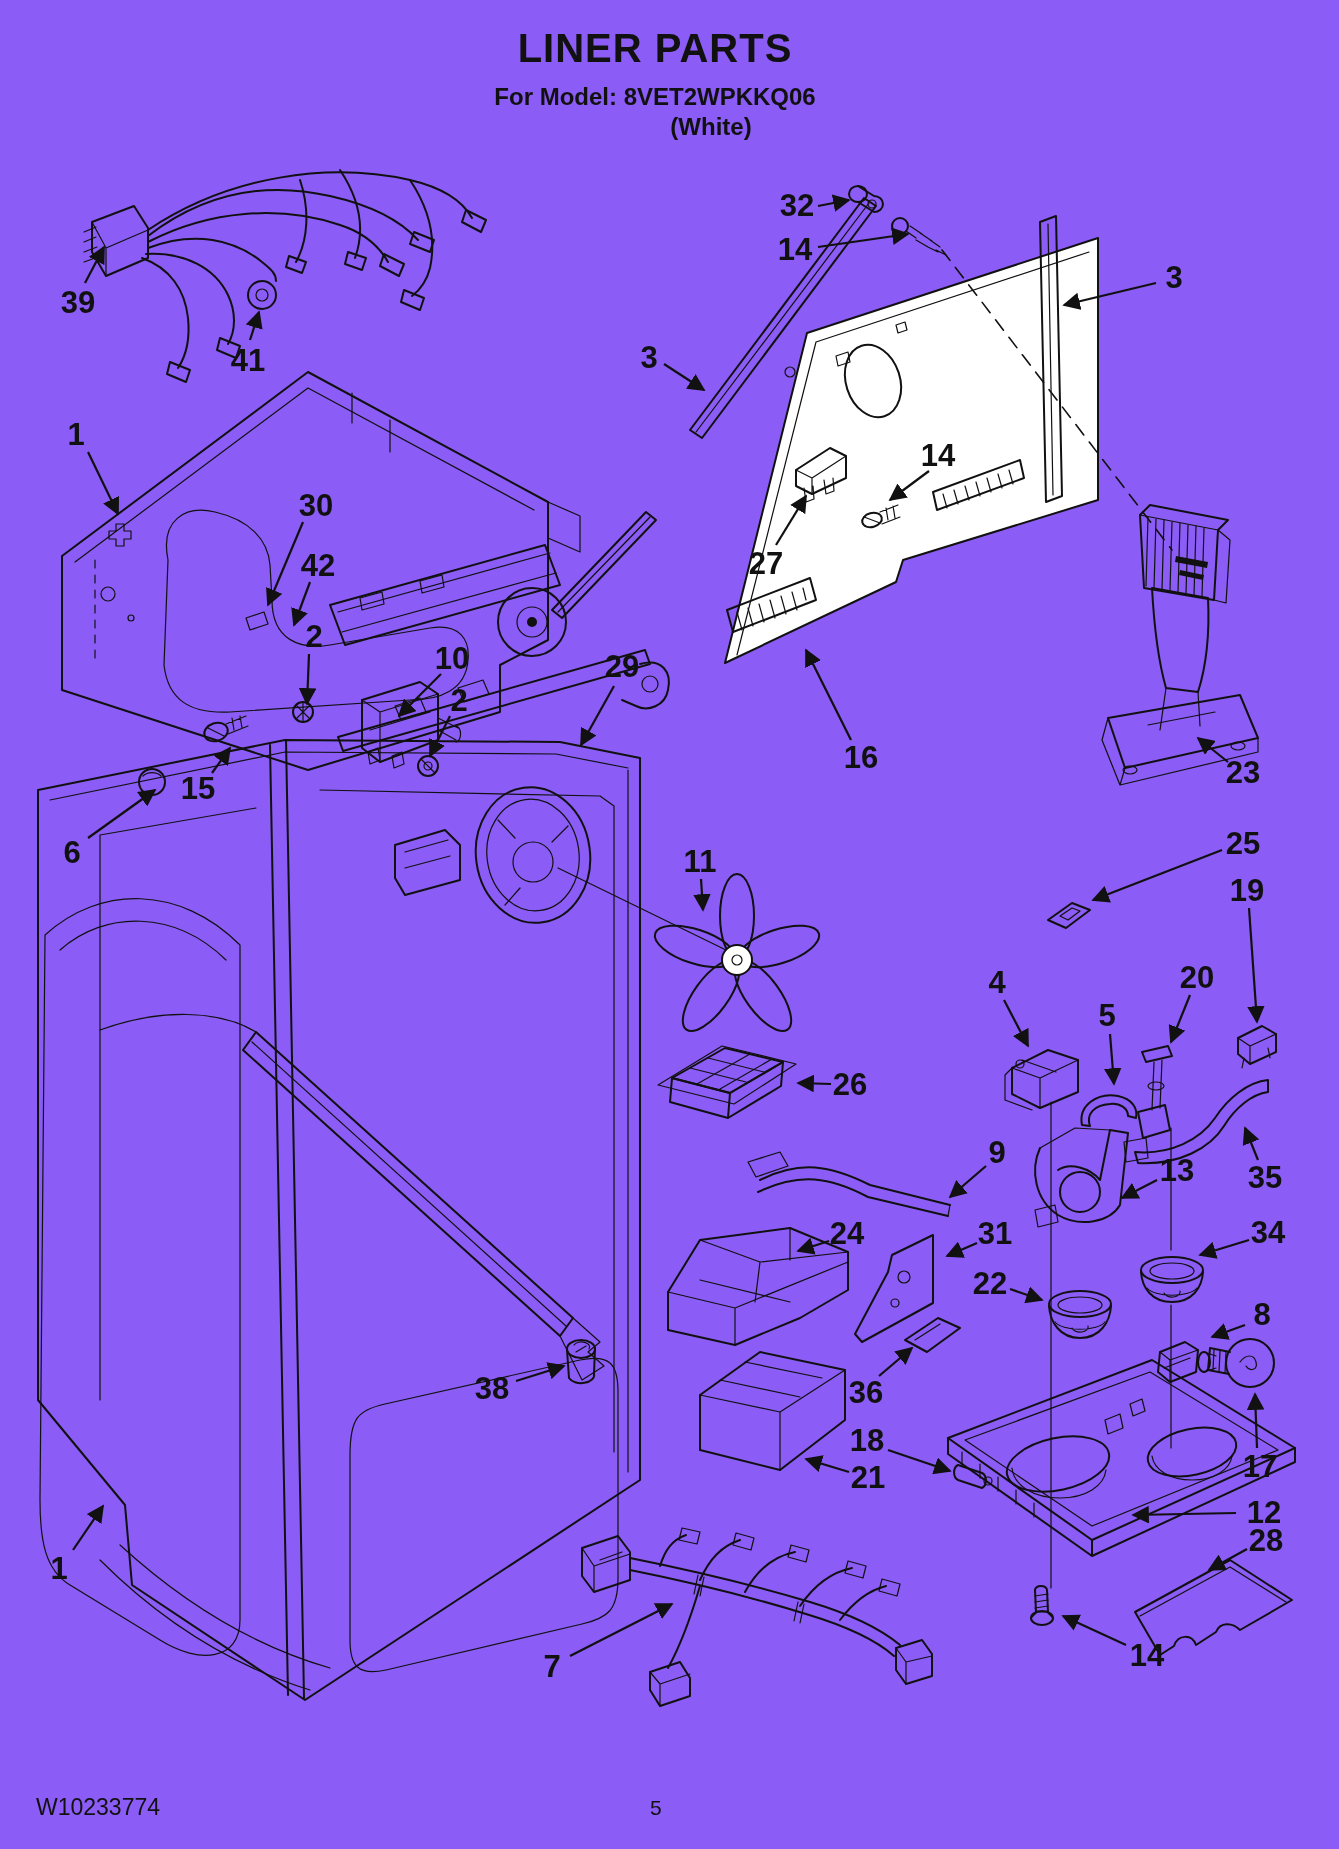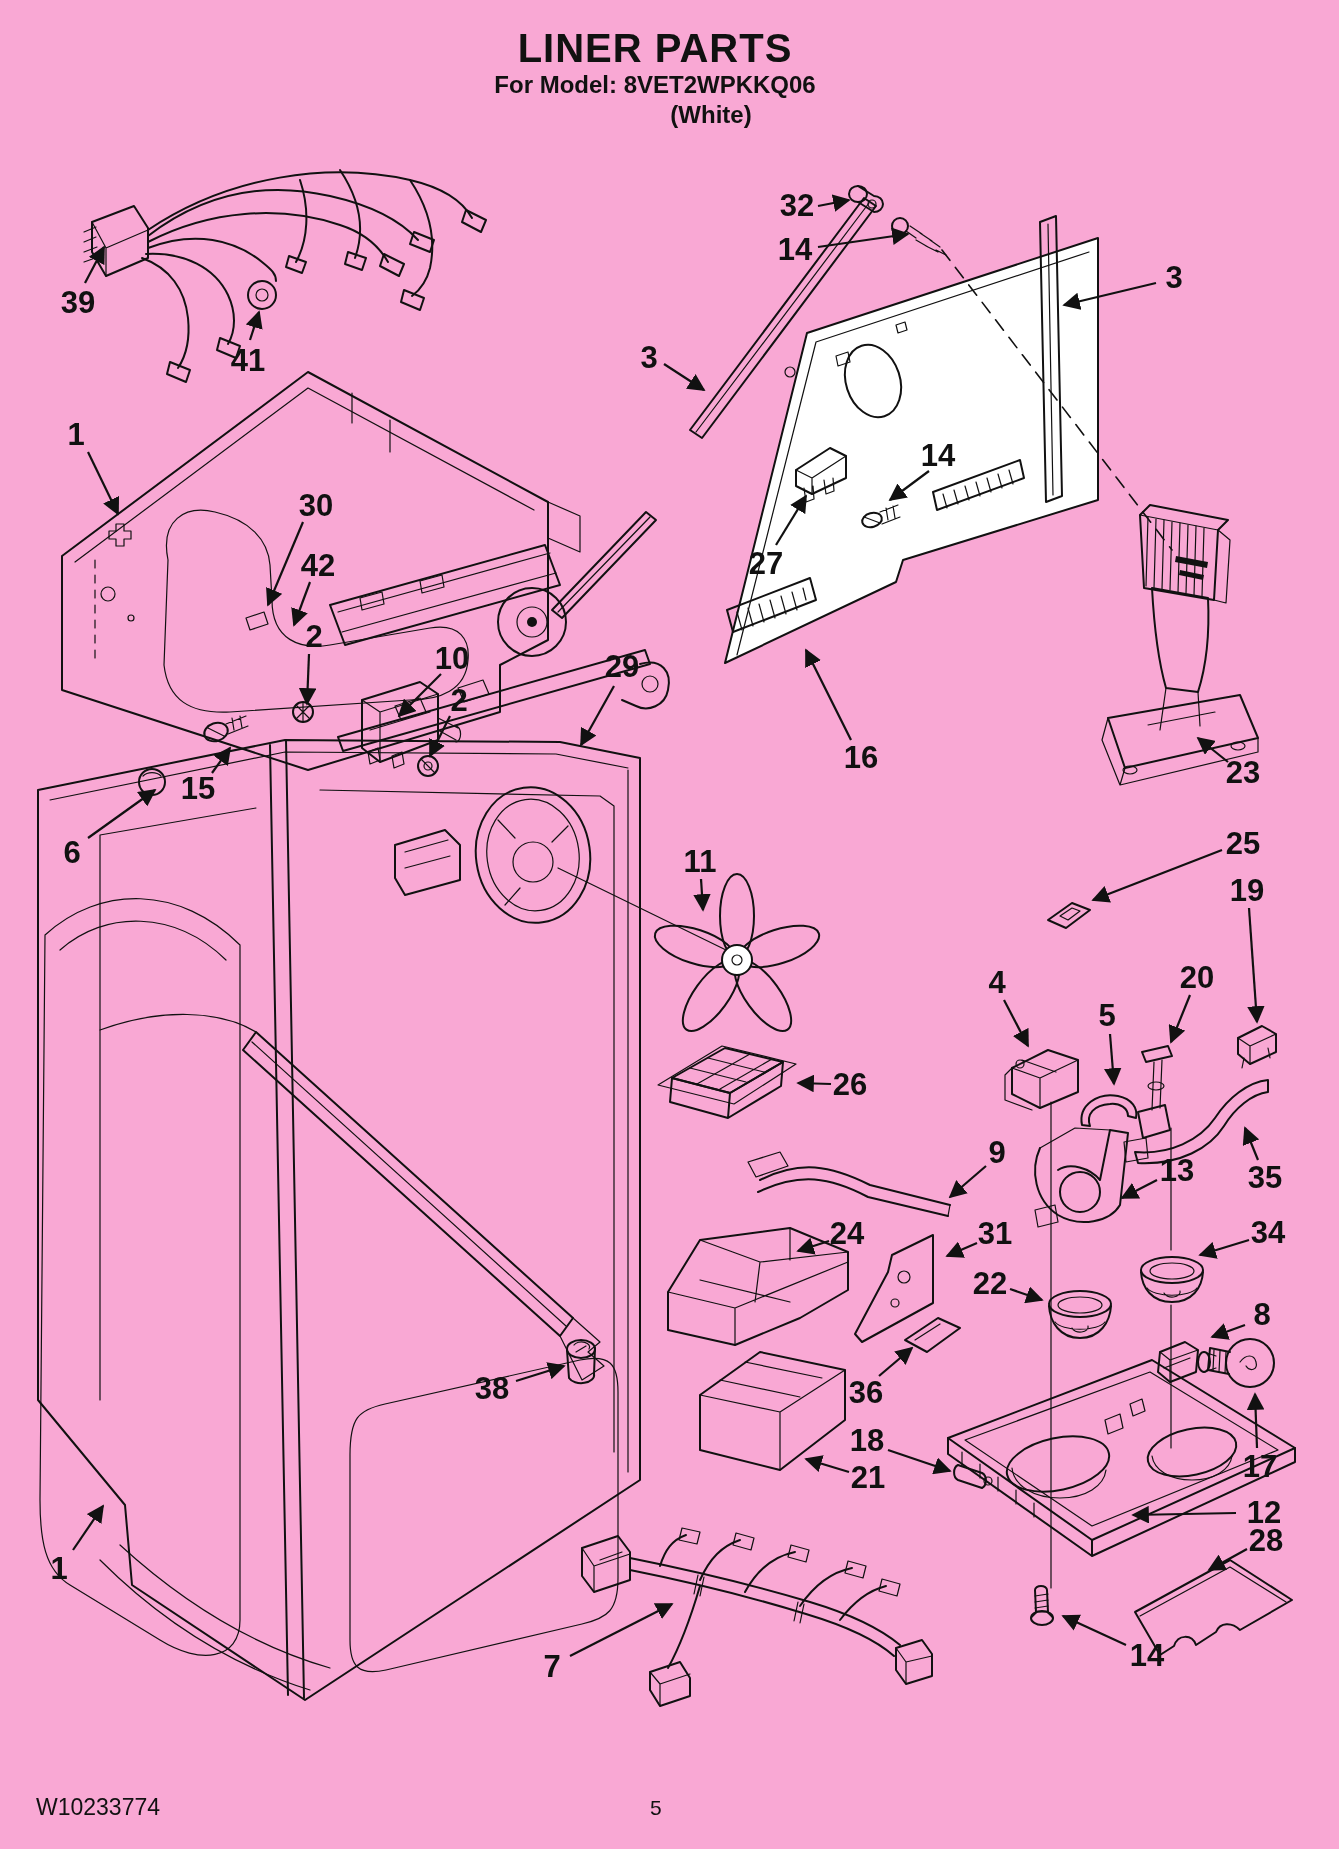--- a/index.html
+++ b/index.html
@@ -1,21 +1,21 @@
 <!DOCTYPE html>
 <html><head>
 <meta charset="utf-8">
 <style>
   html,body{margin:0;padding:0;background:#fff;}
-  .page{position:relative;width:1339px;height:1849px;background:#f9a8d4;overflow:hidden;
+  .page{position:relative;width:1339px;height:1849px;background:#8b5cf6;overflow:hidden;
         font-family:"Liberation Sans",sans-serif;color:#111;}
   .page svg{position:absolute;left:0;top:0;}
   header{position:absolute;top:26px;left:0;width:1310px;text-align:center;z-index:5;}
   .heading{font-size:40px;font-weight:bold;letter-spacing:1px;margin:0;}
-  .model-line{font-size:24px;font-weight:bold;margin-top:0;}
+  .model-line{font-size:24px;font-weight:bold;margin-top:12px;}
   .color-line{font-size:24px;font-weight:bold;margin-top:2px;transform:translateX(56px);}
   .doc-number{position:absolute;left:36px;top:1794px;font-size:23px;}
   .page-number{position:absolute;left:650px;top:1796px;font-size:21px;}
   
   svg .ln{fill:none;stroke:#111;stroke-width:2;stroke-linecap:round;stroke-linejoin:round;}
   svg .thin{stroke-width:1.2;}
   svg .wfill{fill:#fff;}
   svg .ink{fill:#111;stroke:none;}
   svg .dash{stroke-dasharray:13 9;stroke-width:1.6;}
   svg text.callout{font-family:"Liberation Sans",sans-serif;font-size:31px;font-weight:bold;fill:#111;stroke:none;}

